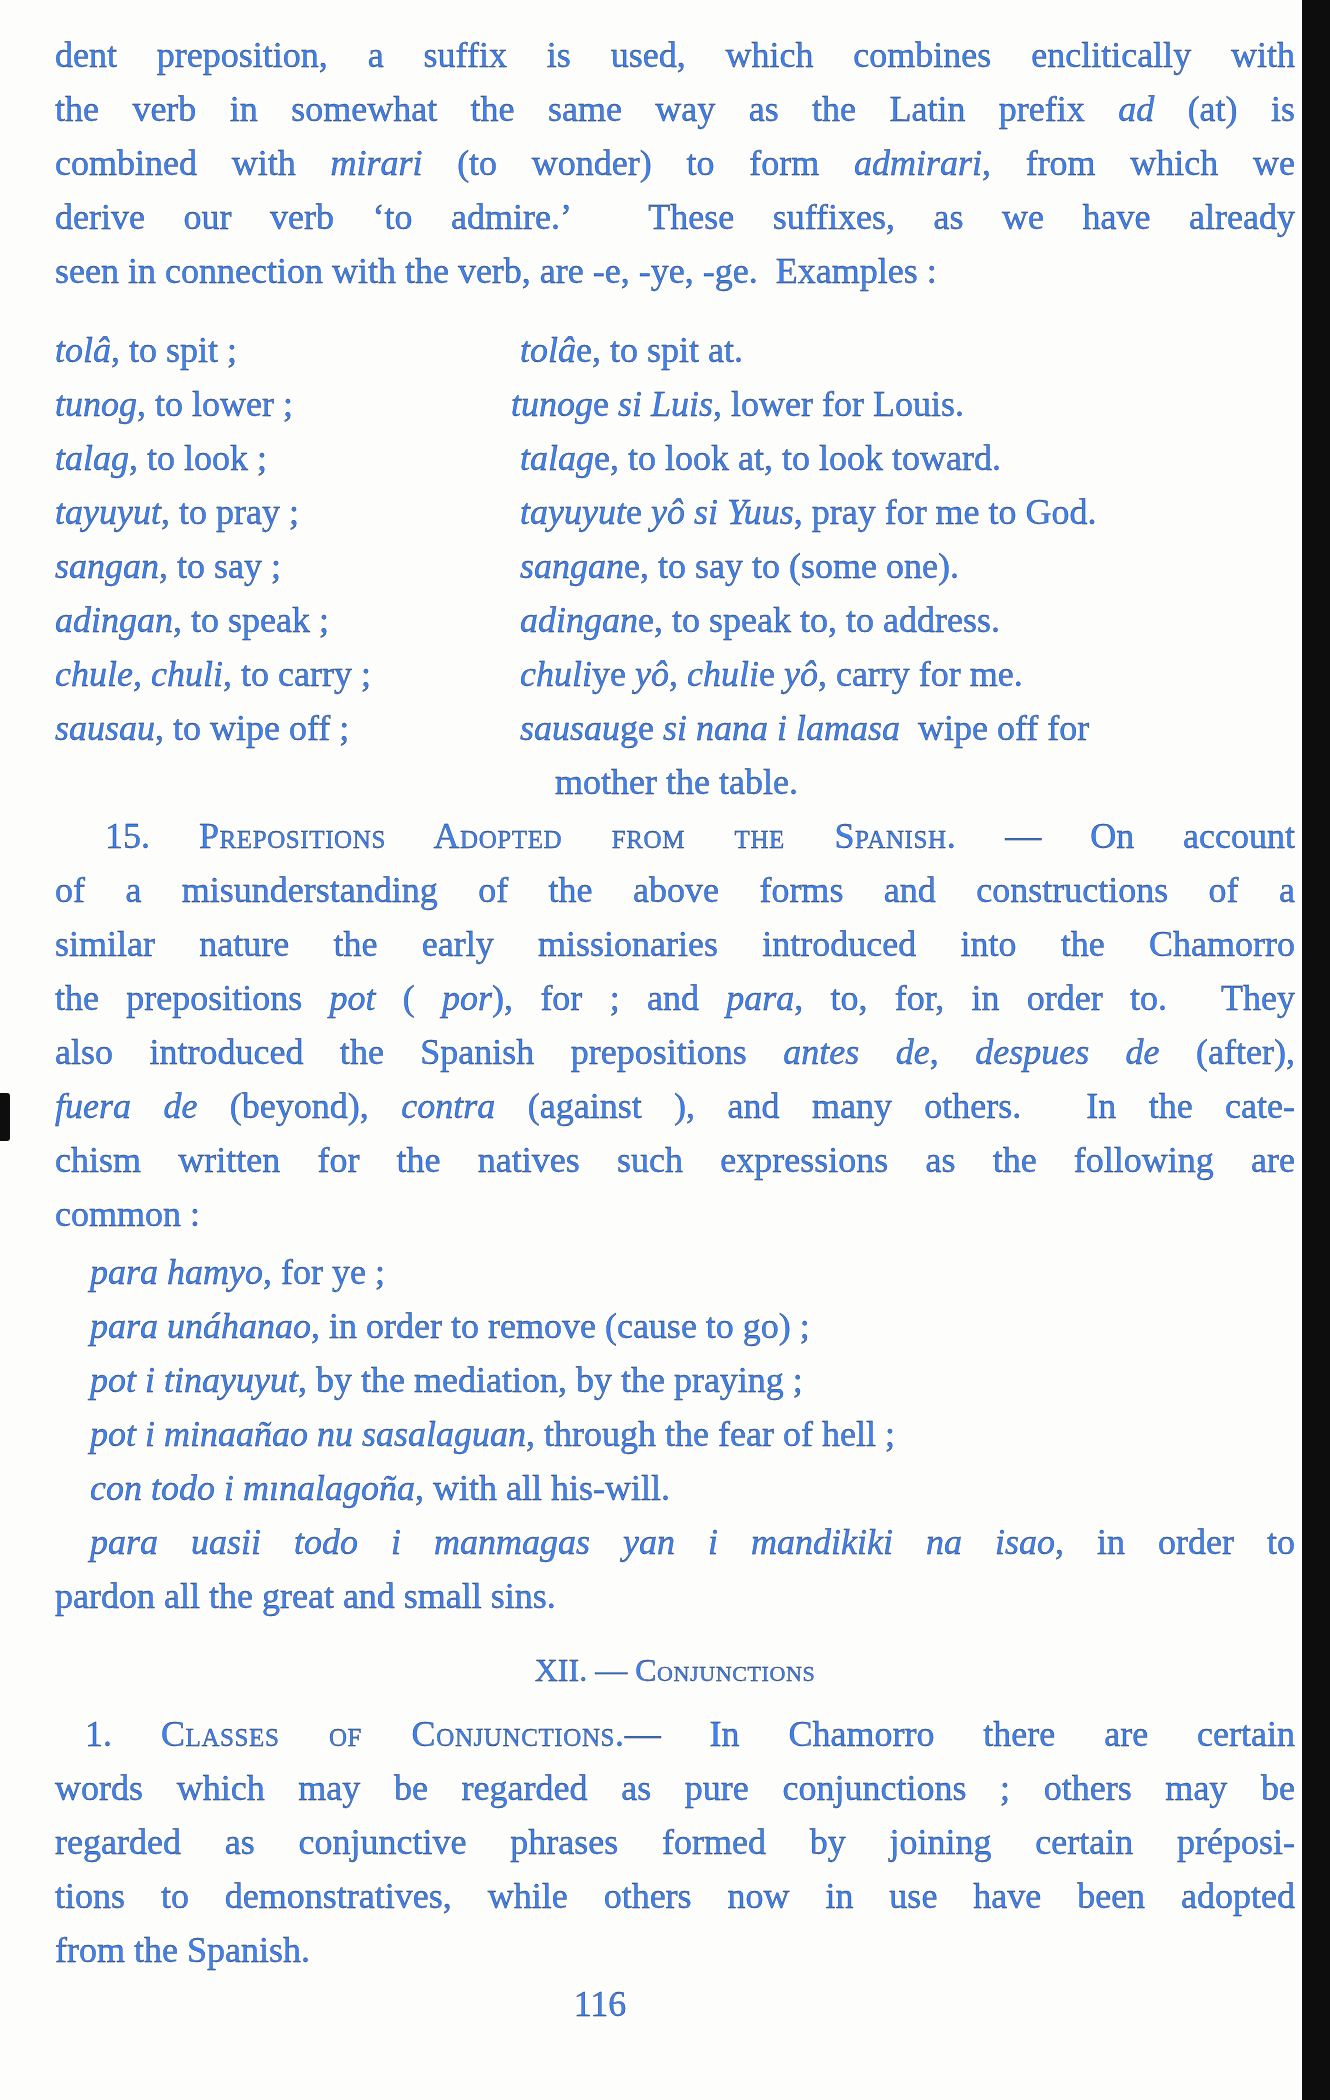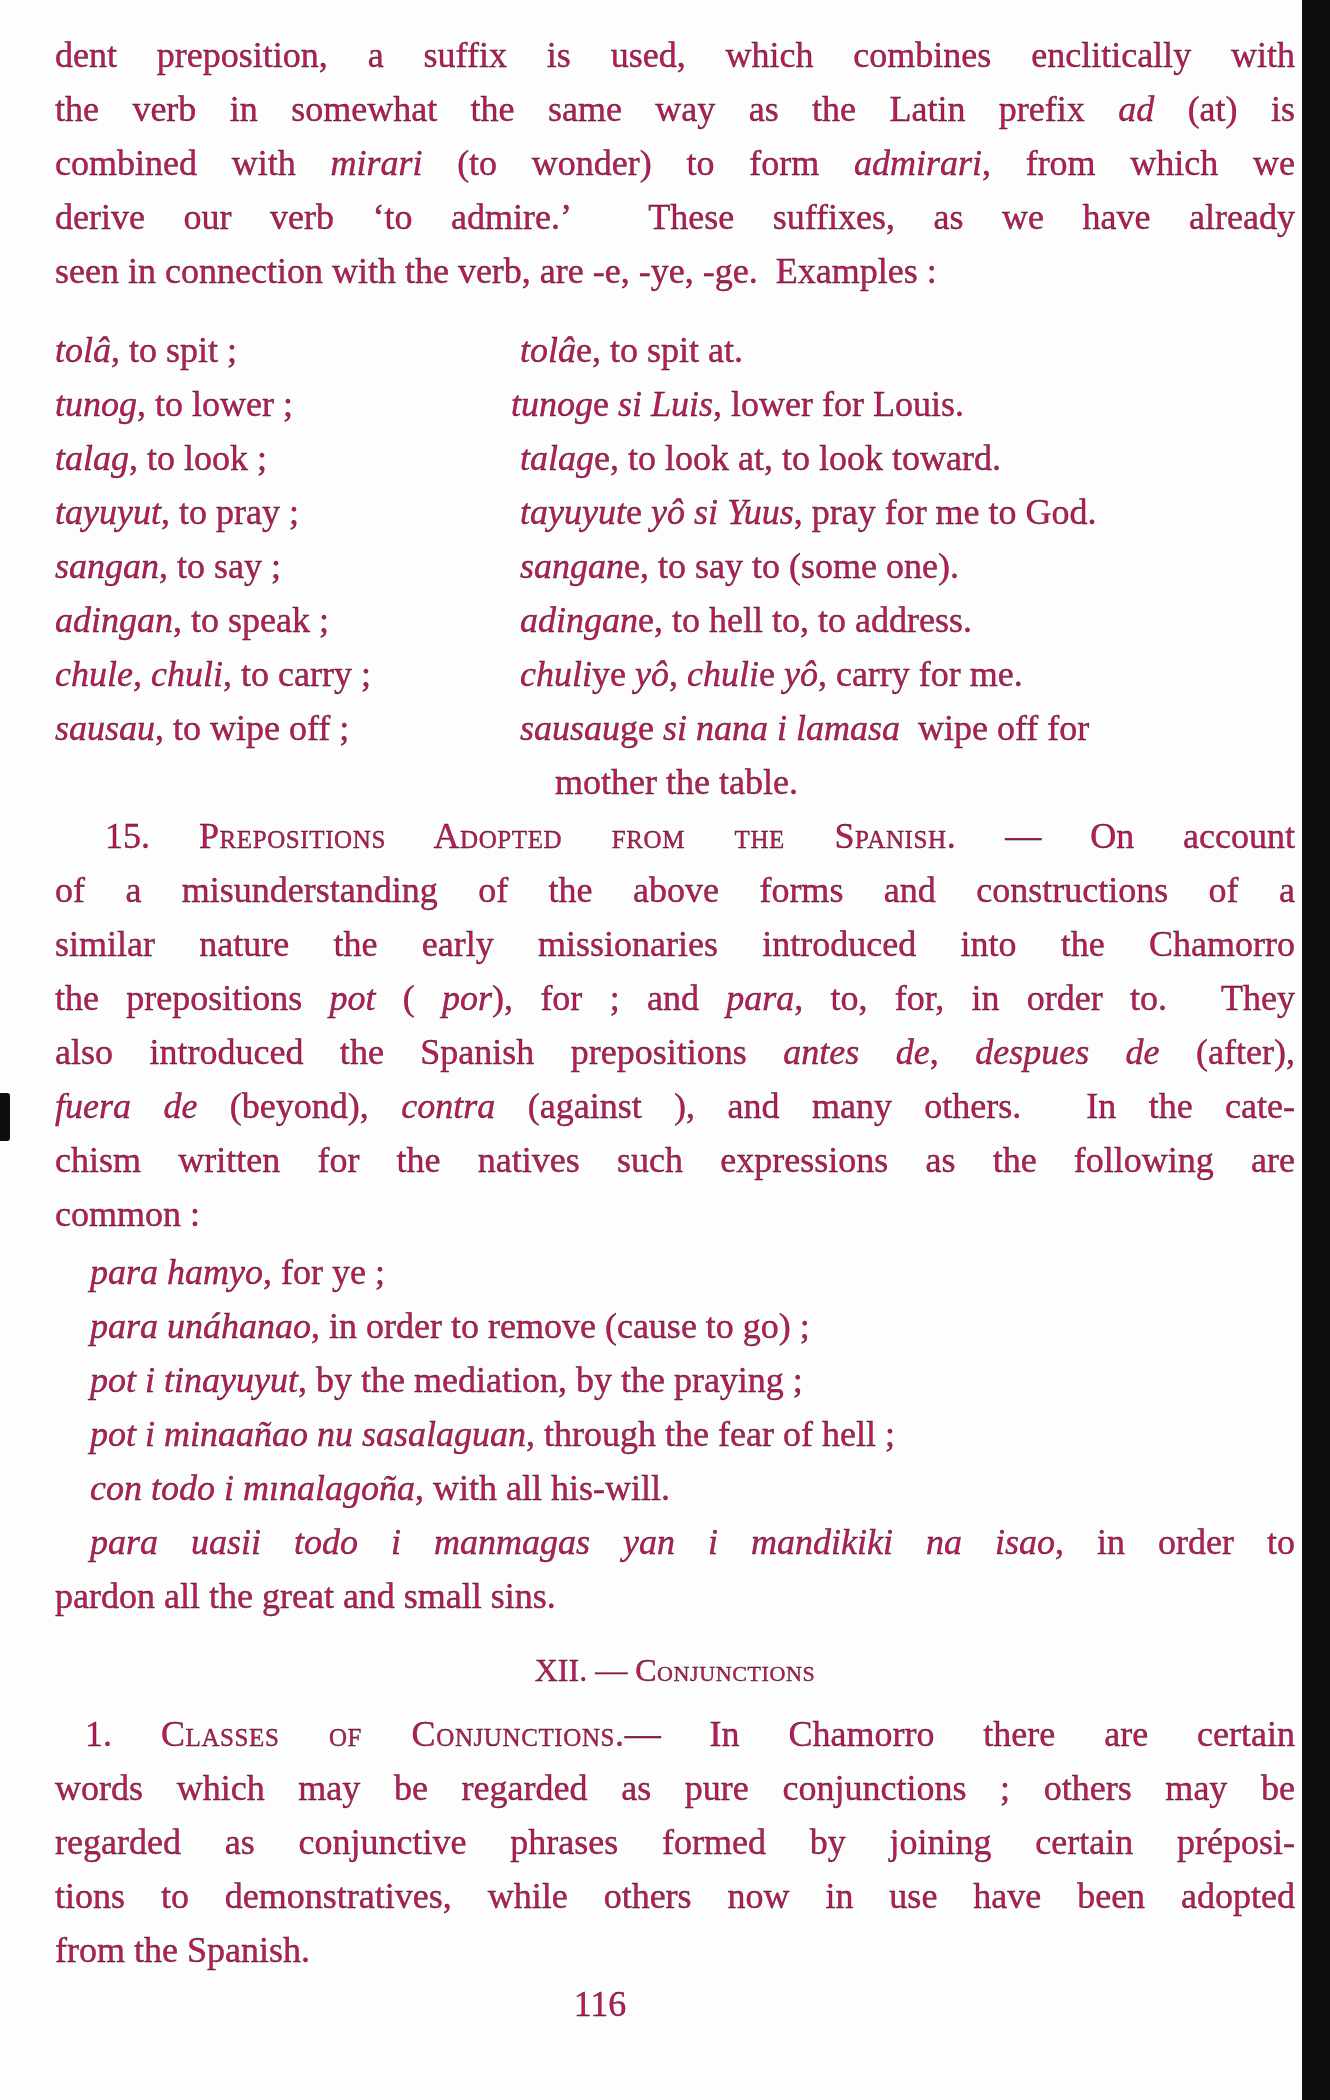--- a/index.html
+++ b/index.html
@@ -1,21 +1,21 @@
 <!DOCTYPE html>
 <html><head>
 <meta charset="utf-8">
 <style>
   html,body{margin:0;padding:0;background:#e8e8e8;}
   .page{
     position:relative;
     width:1330px;height:2100px;
     margin:0 auto;
     background:#fdfdfb;
-    color:#be185d;
+    color:#3b82f6;
     font-family:"Liberation Serif","DejaVu Serif",serif;
     overflow:hidden;
     -webkit-text-stroke:0.35px rgba(13,12,10,.85);
   }
   .content{
     position:absolute;left:55px;top:28px;width:1240px;
     font-size:36px;line-height:54px;
   }
   .line{height:54px;position:relative;}
   .just{text-align:justify;text-align-last:justify;}
@@ -74,21 +74,21 @@
         <div class="line cols">
           <span class="cell" style="left: 0px;"><span class="run-i">tayuyut</span><span>, to pray ;</span></span>
           <span class="cell" style="left: 465px;"><span class="run-i">tayuyut</span><span class="run-b">e</span><span> </span><span class="run-i">yô si Yuus</span><span>, pray for me to God.</span></span>
         </div>
         <div class="line cols">
           <span class="cell" style="left: 0px;"><span class="run-i">sangan</span><span>, to say ;</span></span>
           <span class="cell" style="left: 465px;"><span class="run-i">sangan</span><span class="run-b">e</span><span>, to say to (some one).</span></span>
         </div>
         <div class="line cols">
           <span class="cell" style="left: 0px;"><span class="run-i">adingan</span><span>, to speak ;</span></span>
-          <span class="cell" style="left: 465px;"><span class="run-i">adingan</span><span class="run-b">e</span><span>, to hell to, to address.</span></span>
+          <span class="cell" style="left: 465px;"><span class="run-i">adingan</span><span class="run-b">e</span><span>, to speak to, to address.</span></span>
         </div>
         <div class="line cols">
           <span class="cell" style="left: 0px;"><span class="run-i">chule, chuli</span><span>, to carry ;</span></span>
           <span class="cell" style="left: 465px;"><span class="run-i">chuli</span><span class="run-b">ye</span><span> </span><span class="run-i">yô</span><span>, </span><span class="run-i">chuli</span><span class="run-b">e</span><span> </span><span class="run-i">yô</span><span>, carry for me.</span></span>
         </div>
         <div class="line cols">
           <span class="cell" style="left: 0px;"><span class="run-i">sausau</span><span>, to wipe off ;</span></span>
           <span class="cell" style="left: 465px;"><span class="run-i">sausau</span><span class="run-b">ge</span><span> </span><span class="run-i">si nana i lamasa</span><span>&nbsp; wipe off for</span></span>
         </div>
         <div class="line" style="text-indent: 500px;"><span>mother the table.</span></div>

